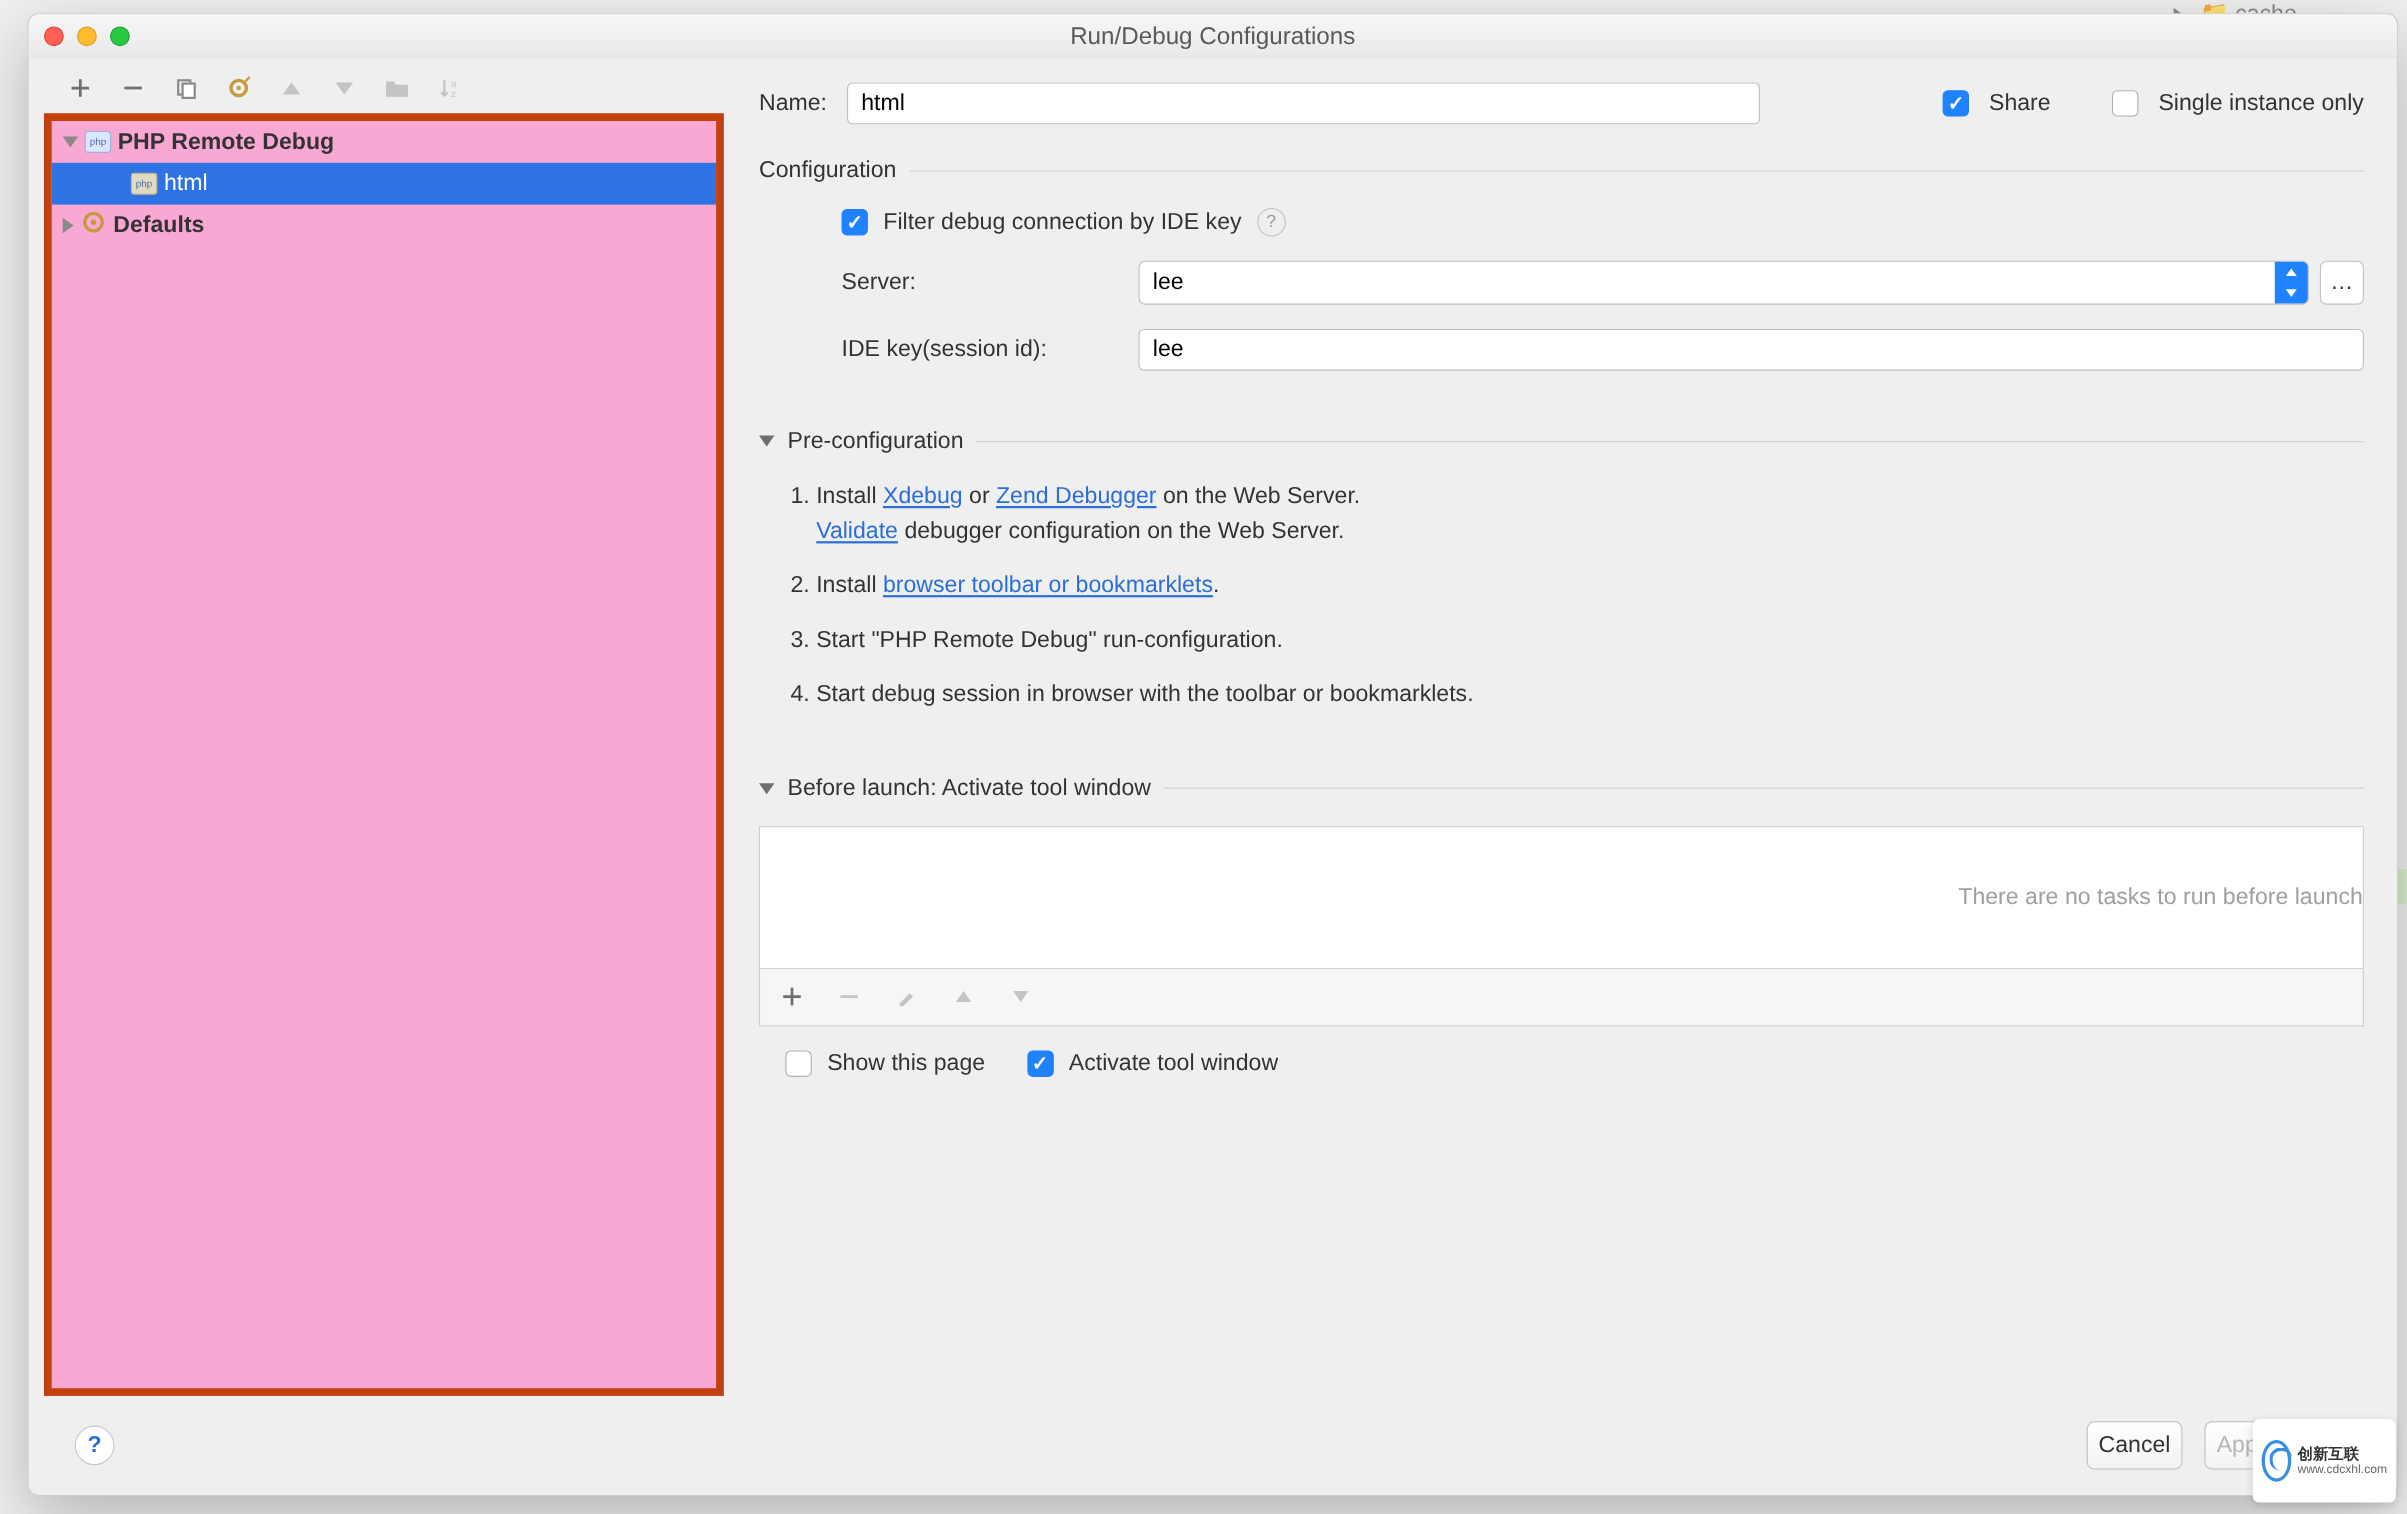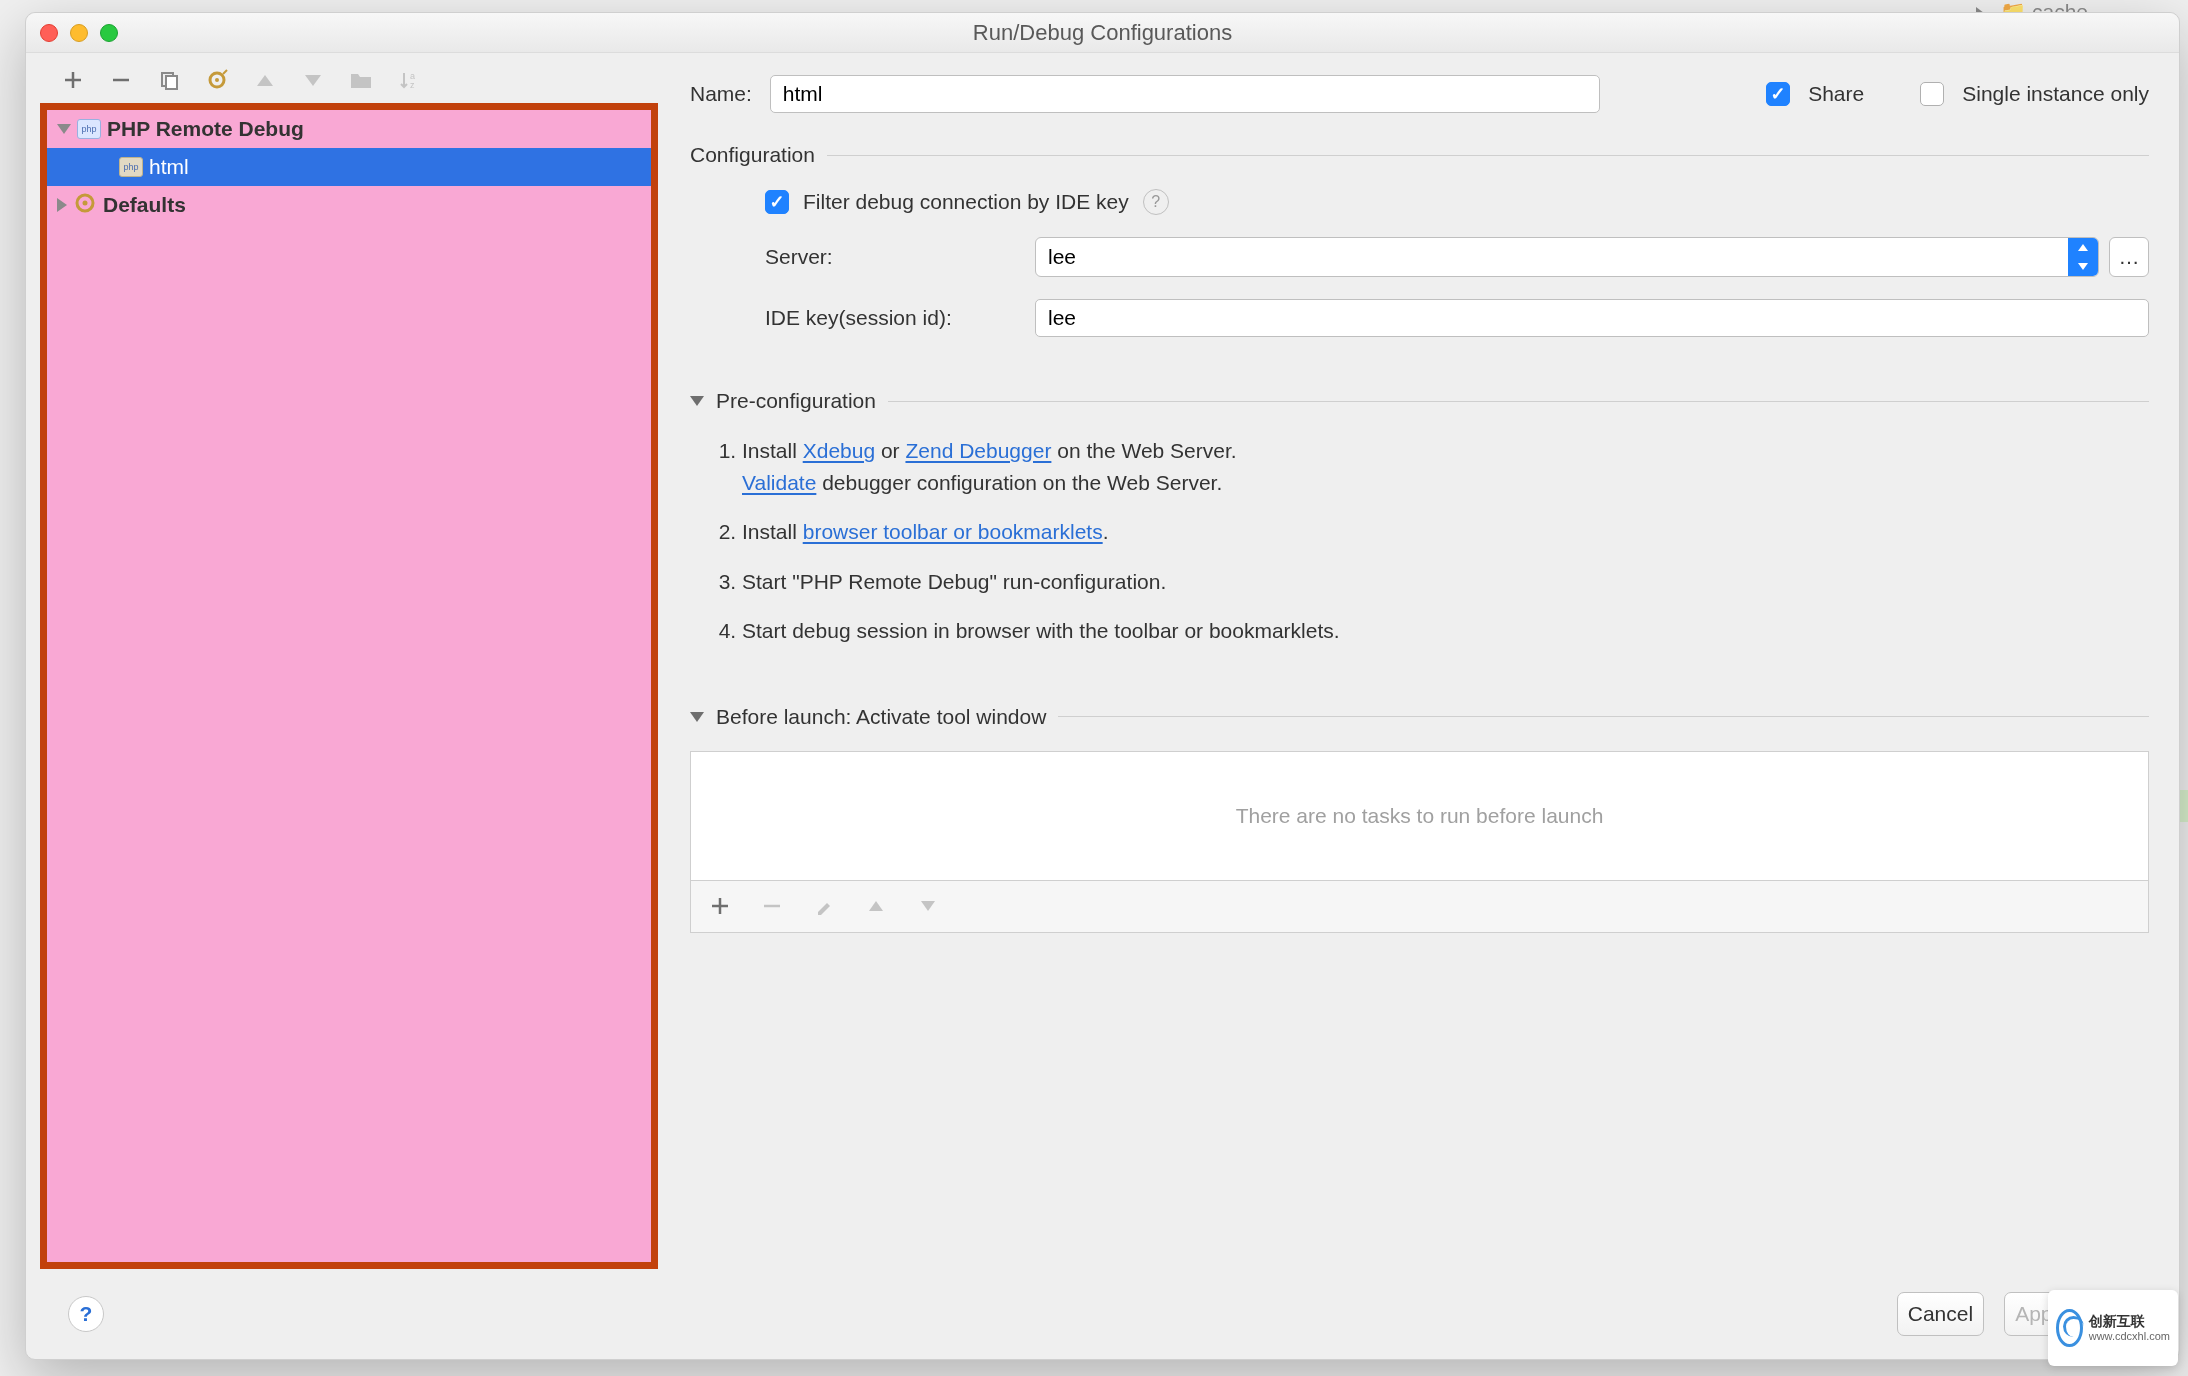--- a/index.html
+++ b/index.html
@@ -42,21 +42,21 @@
   .select input { width: 100%; height: 40px; border: 1px solid #bfbfbf; border-radius: 6px; padding: 0 12px; font-size: 21px; }
   .select .stepper { position: absolute; right: 1px; top: 1px; bottom: 1px; width: 30px; background: #1f82ff; border-radius: 0 5px 5px 0; display: flex; flex-direction: column; }
   .select .stepper div { flex: 1; display: flex; align-items: center; justify-content: center; }
   .select .stepper .tri2 { width: 0; height: 0; border-style: solid; }
   .select .stepper .up .tri2 { border-width: 0 5px 7px 5px; border-color: transparent transparent #fff transparent; }
   .select .stepper .dn .tri2 { border-width: 7px 5px 0 5px; border-color: #fff transparent transparent transparent; }
   .dotsbtn { width: 40px; height: 40px; border: 1px solid #bfbfbf; border-radius: 6px; margin-left: 10px; display: inline-flex; align-items: center; justify-content: center; background: #fff; }
   .link { color: #2a6fd6; text-decoration: underline; text-underline-offset: 3px; }
   .ol { list-style: decimal; padding-left: 24px; }
   .ol li { margin-bottom: 18px; line-height: 1.5; }
-  .taskbox { border: 1px solid #cfcfcf; background: #fff; height: 130px; display: flex; align-items: center; justify-content: center; color: #a0a0a0; }
+  .taskbox { border: 1px solid #cfcfcf; background: #fff; height: 130px; display: flex; align-items: center; justify-content: flex-end; color: #a0a0a0; }
   .tasktb { border: 1px solid #cfcfcf; border-top: none; background: #f6f6f6; height: 52px; display: flex; align-items: center; gap: 26px; padding: 0 16px; }
   .footer { height: 90px; display: flex; align-items: center; padding: 0 28px; }
   .footer .spacer { flex: 1; }
   .btn { height: 44px; padding: 0 10px; border: 1px solid #c0c0c0; border-radius: 7px; background: linear-gradient(#ffffff,#f2f2f2); font-size: 21px; color: #333; display: inline-flex; align-items: center; justify-content: center; margin-left: 20px; }
   .btn.disabled { color: #b5b5b5; }
   .btn.primary { background: linear-gradient(#57a7ff,#1f82ff); border-color: #1f82ff; color: #fff; font-weight: 500; }
   .helpbtn { width: 36px; height: 36px; border: 1px solid #c8c8c8; border-radius: 50%; background: #fff; color: #2a6fd6; display: inline-flex; align-items: center; justify-content: center; font-weight: bold; margin-left: 14px; }
   .qicon { width: 26px; height: 26px; border: 1px solid #c0c0c0; border-radius: 50%; color: #999; display: inline-flex; align-items: center; justify-content: center; font-size: 16px; }
   .bg-extra { position: absolute; right: 0; top: 0; color: #8a8a8a; font-size: 21px; }
   .watermark { position: absolute; right: 10px; bottom: 10px; width: 130px; height: 76px; background: #fff; border-radius: 6px; display: flex; align-items: center; gap: 6px; padding: 0 8px; box-shadow: 0 2px 8px rgba(0,0,0,0.15); }
@@ -240,20 +240,28 @@
               <path d="M3 15l9-9 3 3-9 9H3v-3z" fill="#c4c4c4"></path>
             </svg>
           </span>
         <span class="ticon disabled">
             <span class="tri" style="border-width:0 7px 10px 7px; border-color:transparent transparent #c4c4c4 transparent;"></span>
           </span>
         <span class="ticon disabled">
             <span class="tri" style="border-width:10px 7px 0 7px; border-color:#c4c4c4 transparent transparent transparent;"></span>
           </span>
       </div>
+      <div class="row" style="margin-top:22px; gap:14px;">
+        <span style="width:10px"></span>
+        <span class="chk"></span>
+        <span>Show this page</span>
+        <span style="width:10px"></span>
+        <span class="chk checked"></span>
+        <span>Activate tool window</span>
+      </div>
     </div>
   </div>
 
   <div class="footer">
     <span class="helpbtn">?</span>
     <span class="spacer"></span>
     <span class="btn">Cancel</span>
     <span class="btn disabled">Apply</span>
     <span class="btn primary">OK</span>
   </div>

